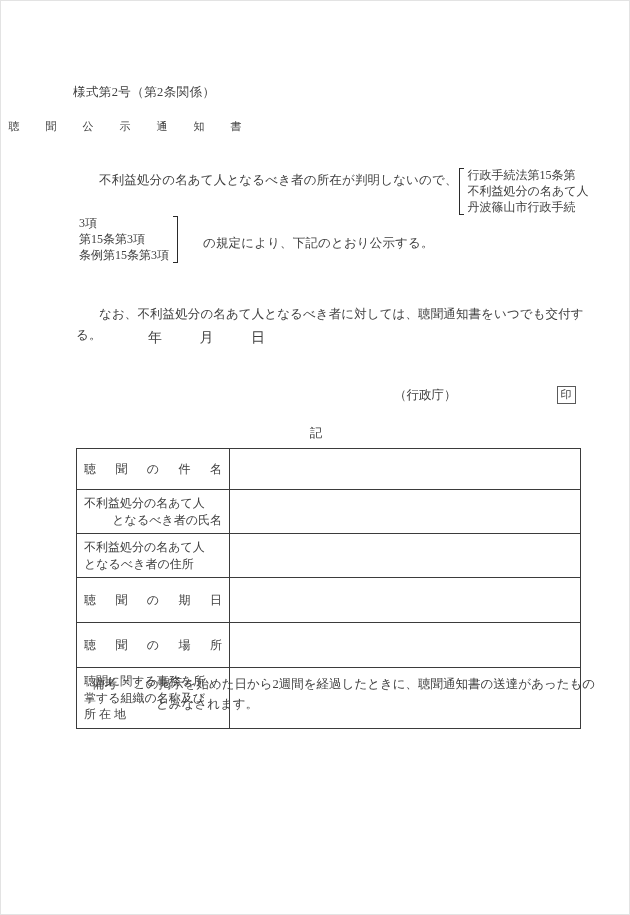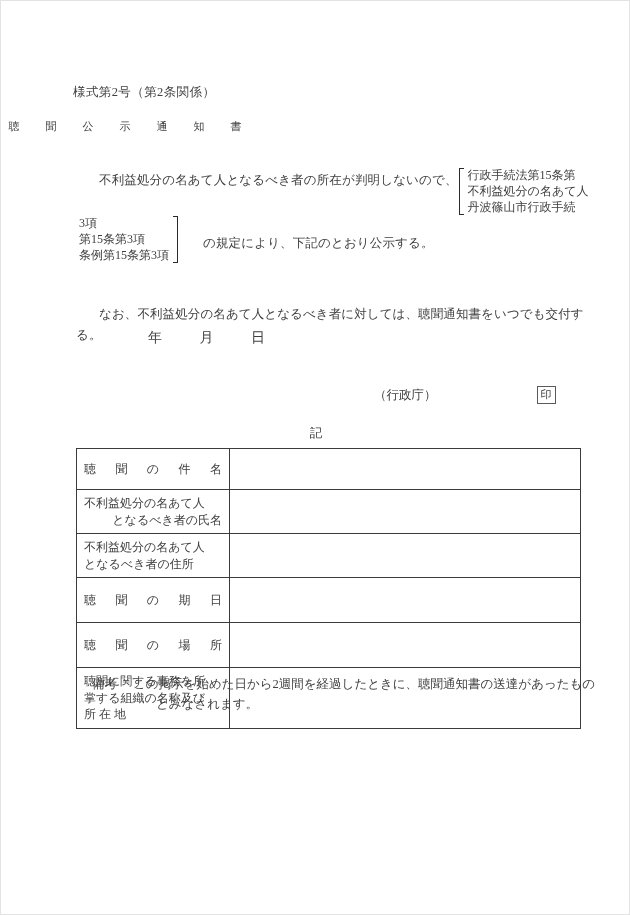--- a/index.html
+++ b/index.html
@@ -117,21 +117,21 @@
     left: 147px;
     top: 328px;
     font-size: 14px;
     white-space: nowrap;
   }
   .date-line span { margin-right: 34px; }
   .date-line span:last-child { margin-right: 0; }
 
   
   .agency-line {
-    left: 373px;
+    left: 393px;
     top: 385px;
     font-size: 12.5px;
     white-space: nowrap;
     display: flex;
     align-items: center;
   }
   .seal-box {
     display: inline-block;
     border: 1px solid #5a5a5a;
     font-size: 11px;

